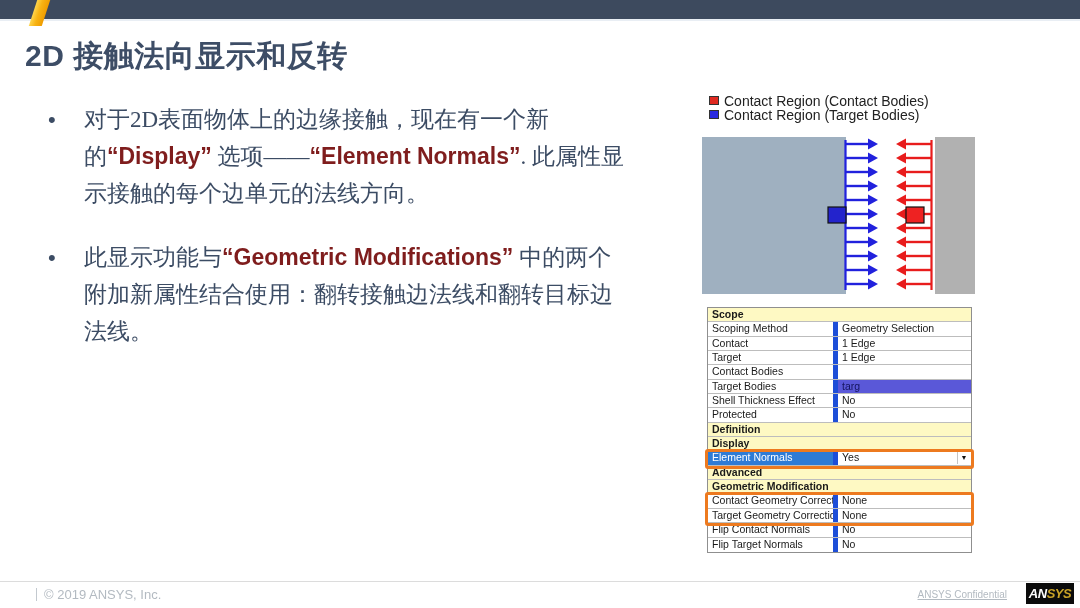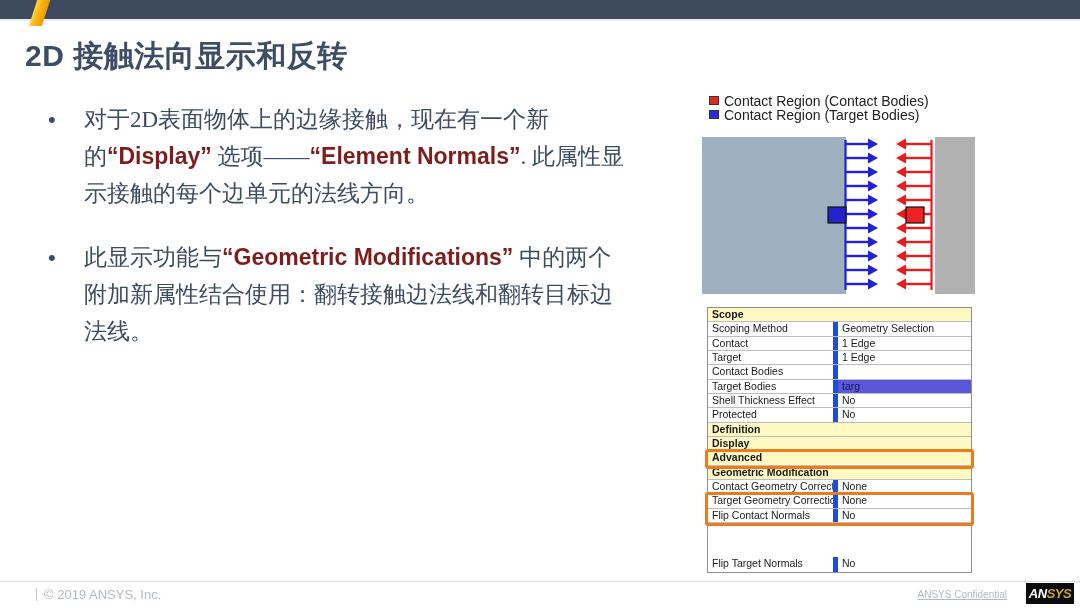--- a/index.html
+++ b/index.html
@@ -37,21 +37,21 @@
   .legend-swatch { width:10px; height:9px; border:1px solid #333; margin-right:5px; flex:0 0 10px; }
   .legend-label { font-size:14px; color:#222; white-space:nowrap; }
   
   .figure { position:absolute; left:702px; top:137px; width:273px; height:157px; background:#ffffff; }
   .body-left  { position:absolute; left:0;  top:0; width:144px; height:157px; background:#9fb0c0; }
   .body-right { position:absolute; left:233px; top:0; width:40px; height:157px; background:#b1b1b1; }
   .figure svg { position:absolute; left:0; top:0; }
   
   .details { position:absolute; left:707px; top:307px; width:265px; border:1px solid #8f8f8f; background:#fff; }
   .dt-row { display:flex; height:14.35px; border-bottom:1px solid #bdbdbd; background:#fff; }
-  .dt-row:last-child { border-bottom:none;margin-top:34px; }
+  .dt-row:last-child { border-bottom:none; }
   .dt-header { display:block; font-weight:bold; color:#1a1a1a; font-size:10.5px; line-height:13.5px;
                padding-left:4px; background:#fef9c3; }
   .dt-label { width:130px; flex:0 0 130px; border-right:5px solid #1d4ed8; font-size:10.5px;
               line-height:13px; padding-left:4px; color:#1a1a1a; overflow:hidden; white-space:nowrap; }
   .dt-value { flex:1; font-size:10.5px; line-height:13px; padding-left:4px; color:#1a1a1a;
               position:relative; overflow:hidden; white-space:nowrap; }
   .combo-arrow { position:absolute; right:1px; top:1px; bottom:1px; width:13px; background:#fff;
                  border-left:1px solid #c4c4c4; font-size:7px; color:#111; text-align:center; line-height:12px; }
   .orange-box { position:absolute; left:-3px; width:calc(100% + 6px); border:3px solid #ed7a1f;
                 border-radius:3px; z-index:5; pointer-events:none; }
@@ -182,20 +182,24 @@
     <div class="dt-row">
       <div class="dt-label">Shell Thickness Effect</div>
       <div class="dt-value">No</div>
     </div>
     <div class="dt-row">
       <div class="dt-label">Protected</div>
       <div class="dt-value">No</div>
     </div>
     <div class="dt-row dt-header">Definition</div>
     <div class="dt-row dt-header">Display</div>
+    <div class="dt-row">
+      <div class="dt-label" style="background: rgb(46, 123, 213); color: rgb(255, 255, 255);">Element Normals</div>
+      <div class="dt-value">Yes<span class="combo-arrow">▼</span></div>
+    </div>
     <div class="dt-row dt-header">Advanced</div>
     <div class="dt-row dt-header">Geometric Modification</div>
     <div class="dt-row">
       <div class="dt-label">Contact Geometry Correction</div>
       <div class="dt-value">None</div>
     </div>
     <div class="dt-row">
       <div class="dt-label">Target Geometry Correction</div>
       <div class="dt-value">None</div>
     </div>

